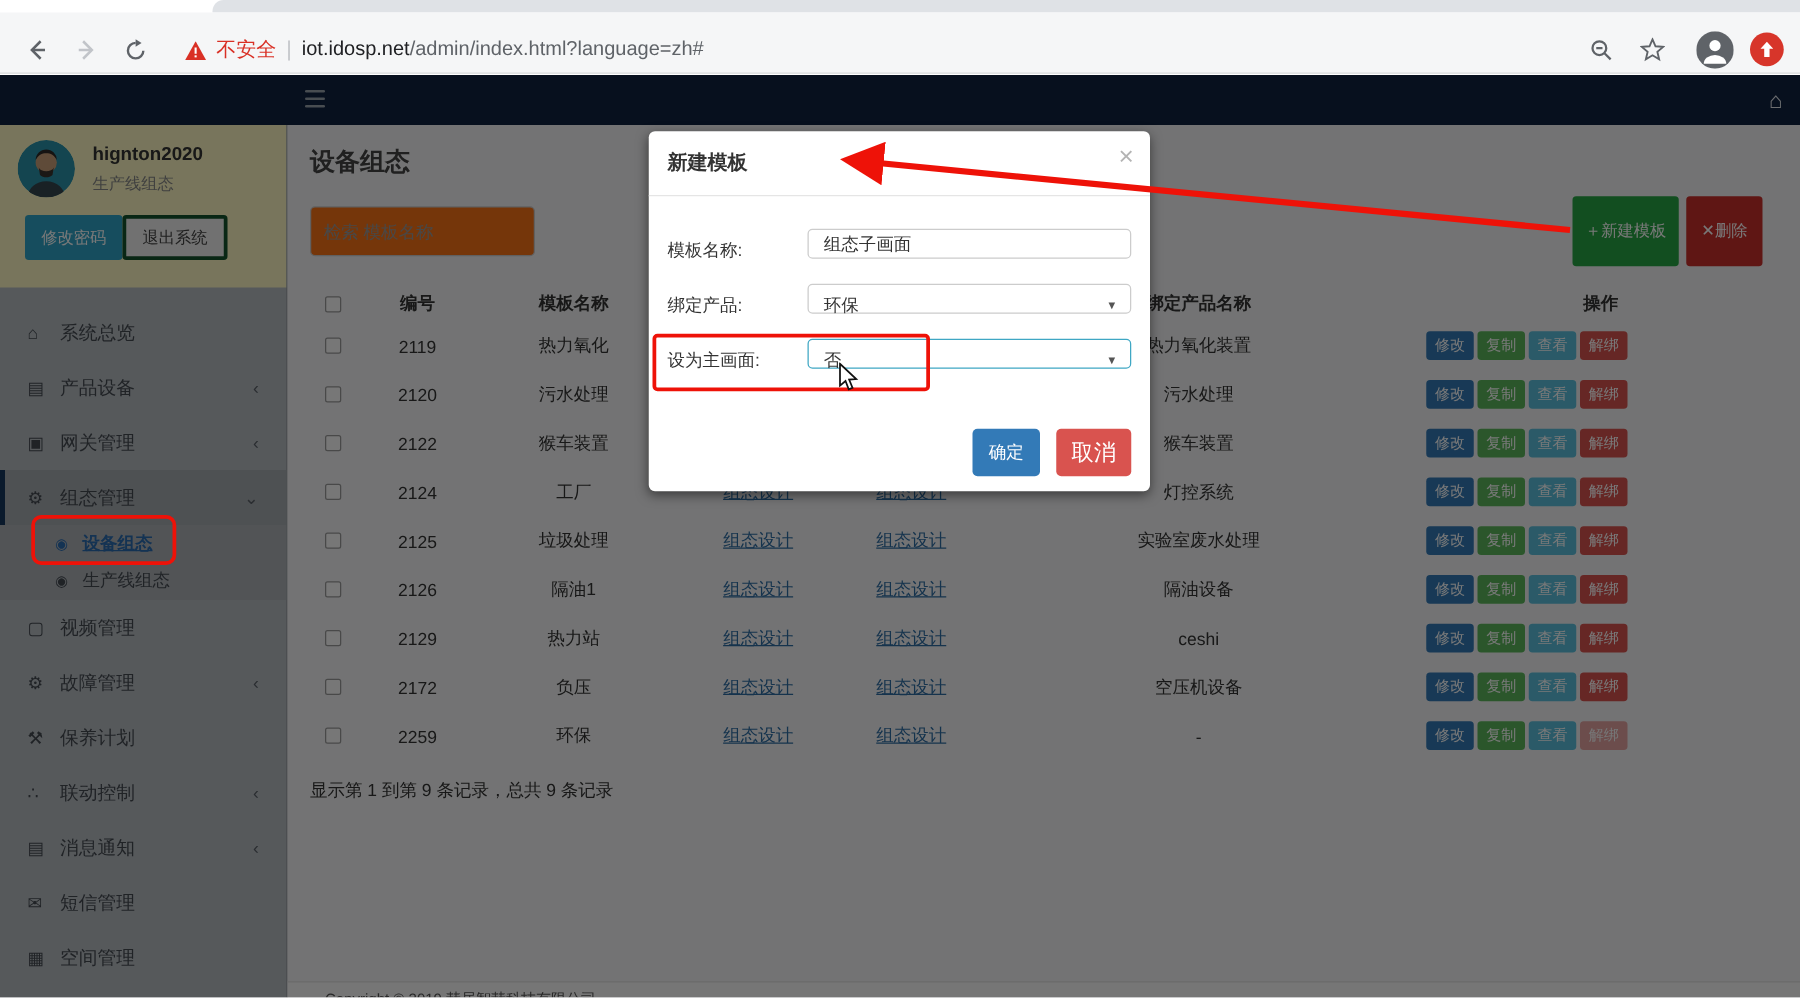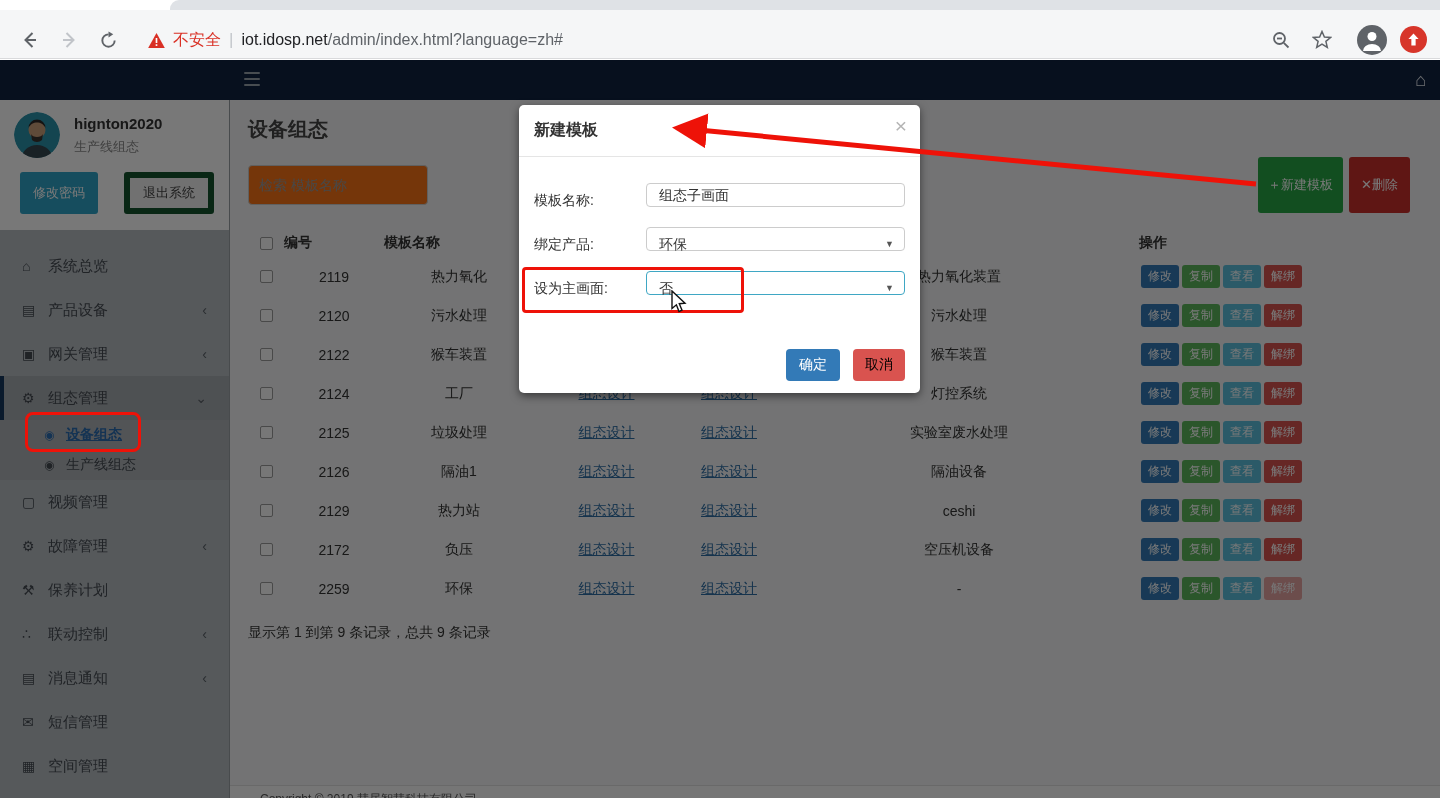--- a/index.html
+++ b/index.html
@@ -31,28 +31,28 @@
   .navbar{position:absolute; top:0; left:0; right:0; height:40px; background:var(--navy);}
   .logo{position:absolute; left:0; top:0; width:230px; height:40px; display:flex; align-items:center; justify-content:center; gap:2px;}
   .logo-text{color:#f2f5f8; font-size:21px; font-weight:bold; font-style:italic; letter-spacing:.5px; position:relative;}
   .logo-sub{position:absolute; left:24px; bottom:-3px; width:52px; height:3px; background:rgba(255,255,255,.35); border-radius:2px;}
   .burger{position:absolute; left:244px; top:12px; width:16px; height:14px; display:flex; flex-direction:column; justify-content:space-between; cursor:pointer;}
   .burger i{display:block; height:2px; background:#9aa3ad; border-radius:1px;}
   .nav-home{position:absolute; right:14px; top:9px; color:#e8ecf1; font-size:18px; line-height:22px; cursor:pointer;}
 
   
   .sidebar{position:absolute; top:40px; left:0; bottom:0; width:230px; background:var(--sidebar); border-right:1px solid #9aa0a5;}
-  .user-panel{height:130px; background:#ffffff; padding:12px 14px;}
+  .user-panel{height:130px; background:#fef9c3; padding:12px 14px;}
   .user-row{display:flex; align-items:center; gap:14px;}
   .u-avatar{width:46px; height:46px; border-radius:50%; overflow:hidden; flex:none;}
   .u-name{font-size:15px; font-weight:bold; color:#333;}
   .u-role{font-size:13px; color:#888; margin-top:6px;}
-  .user-btns{display:flex; gap:26px; margin-top:14px; padding-left:6px;}
+  .user-btns{display:flex; margin-top:14px; padding-left:6px;}
   .btn-pwd{background:var(--teal); color:#fff; border:none; font-size:13px; padding:7px 13px; border-radius:3px; cursor:pointer;}
-  .btn-logout{background:#f0f0f0; color:#444; border:6px solid #14532d; font-size:13px; padding:6px 13px; border-radius:3px; cursor:pointer;}
+  .btn-logout{background:#f0f0f0; color:#444; border:3px solid #14532d; font-size:13px; padding:6px 13px; border-radius:3px; cursor:pointer;}
   .menu{list-style:none; padding-top:14px;}
   .menu-item{height:44px; display:flex; align-items:center; padding-left:22px; position:relative; color:#454b52; cursor:pointer;}
   .menu-item.active{background:#a7acb1; border-left:4px solid #16395f; padding-left:18px;}
   .mi-icon{width:26px; font-size:14px; color:#454b52;}
   .mi-label{font-size:15px;}
   .mi-chev{position:absolute; right:22px; font-size:14px; color:#5a6168;}
   .submenu{list-style:none; background:#aeb3b8;}
   .submenu-item{height:30px; display:flex; align-items:center; padding-left:44px; color:#454b52; cursor:pointer;}
   .smi-icon{width:22px; font-size:12px;}
   .smi-label{font-size:14px;}
@@ -63,21 +63,21 @@
   .content{position:absolute; top:40px; left:230px; right:0; bottom:0; background:#f4f5f6; padding:0 18px; overflow:hidden;}
   .page-title{font-size:20px; color:#444; margin-top:16px;}
   .ctrl-row{display:flex; justify-content:space-between; align-items:center; margin-top:14px;}
   .search-input{width:180px; height:40px; background:#f97316; border:1px solid #ccc; border-radius:4px; padding:0 10px; font-size:14px; color:#333;}
   .search-input::placeholder{color:#999;}
   .top-btns{display:flex; gap:6px; margin-right:12px;}
   .btn-new{background:var(--green); color:#fff; border:none; font-size:13px; padding:19px 10px; border-radius:3px; cursor:pointer;}
   .btn-del{background:var(--danger); color:#fff; border:none; font-size:13px; padding:8px 12px; border-radius:3px; cursor:pointer;}
   .grid-row{display:grid; grid-template-columns:36px 100px 150px 145px 100px 360px 1fr; align-items:center;}
   .thead{margin-top:16px; height:28px; font-weight:bold; color:#333; font-size:14px;}
-  .th{text-align:left;}
+  .th{text-align:center;}
   .trow{height:39px; font-size:14px; color:#333;}
   .td{text-align:center;}
   .cbx{width:13px; height:13px; background:#fdfdfd; border:1px solid #9b9b9b; border-radius:2px; margin:0 auto; cursor:pointer;}
   .lnk{color:#2e6da4; text-decoration:underline; cursor:pointer; font-size:14px;}
   .acts{display:flex; gap:3px; justify-content:flex-start; padding-left:2px;}
   .abtn{color:#fff; font-size:12px; padding:3px 7px; border:none; border-radius:3px; cursor:pointer; white-space:nowrap;}
   .abtn.a0{background:var(--accent);} .abtn.a1{background:#5cb85c;}
   .abtn.a2{background:var(--info);}  .abtn.a3{background:var(--row-danger);}
   .abtn.disabled{opacity:.5;}
   .rec-info{margin-top:16px; font-size:14px; color:#333;}
@@ -93,21 +93,21 @@
   .f-row{display:flex; margin-top:10px;}
   .f-row.first{margin-top:26px;}
   .f-label{width:112px; font-size:14px; color:#333; line-height:34px;}
   .f-ctrl{flex:1; position:relative;}
   .f-input,.f-select{width:100%; height:24px; border:1px solid #ccc; border-radius:4px; background:#fff; padding:0 12px; font-size:14px; color:#333; line-height:32px;}
   .f-select{cursor:pointer;}
   .f-select.focused{border-color:var(--focus);}
   .caret{position:absolute; right:11px; top:12px; font-size:9px; color:#555; pointer-events:none;}
   .modal-foot{position:absolute; bottom:0; left:0; right:0; padding:12px 15px; display:flex; justify-content:flex-end; gap:13px;}
   .btn-ok{background:var(--accent); color:#fff; border:none; font-size:14px; padding:7px 13px; border-radius:4px; cursor:pointer;}
-  .btn-cancel{background:var(--row-danger); color:#000000; border:none; font-size:14px; padding:7px 12px; border-radius:4px; cursor:pointer;}
+  .btn-cancel{background:var(--row-danger); color:#ffffff; border:none; font-size:18px; padding:7px 12px; border-radius:4px; cursor:pointer;}
 
   
   .anno-svg{position:absolute; inset:0; z-index:80; pointer-events:none;}
   .anno-box{position:absolute; border:3px solid var(--anno); z-index:80; pointer-events:none;}
   .anno-box.modal-field{left:522px; top:207px; width:222px; height:46px; border-radius:4px;}
   .anno-box.sidebar-link{left:25px; top:352px; width:116px; height:40px; border-radius:8px;}
   .cursor{position:absolute; left:668px; top:230px; z-index:85; pointer-events:none;}
 </style>
 </head>
 <body>

